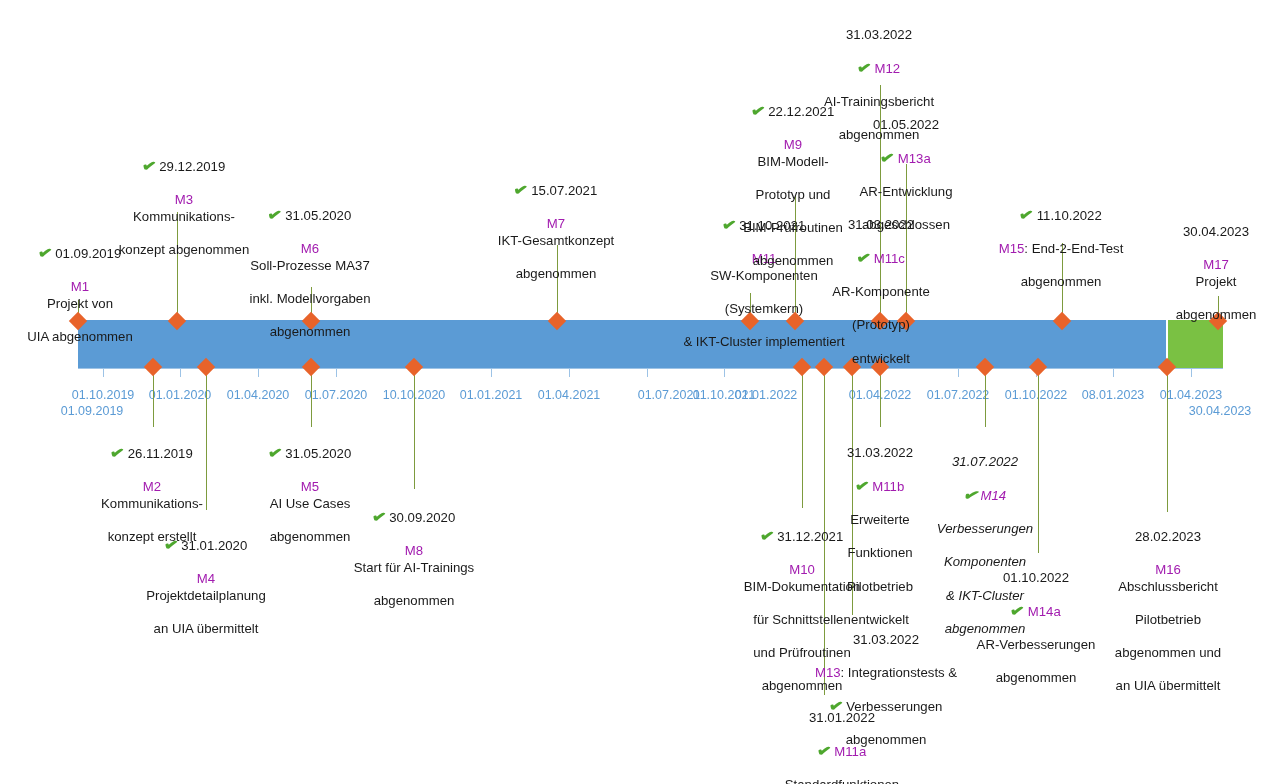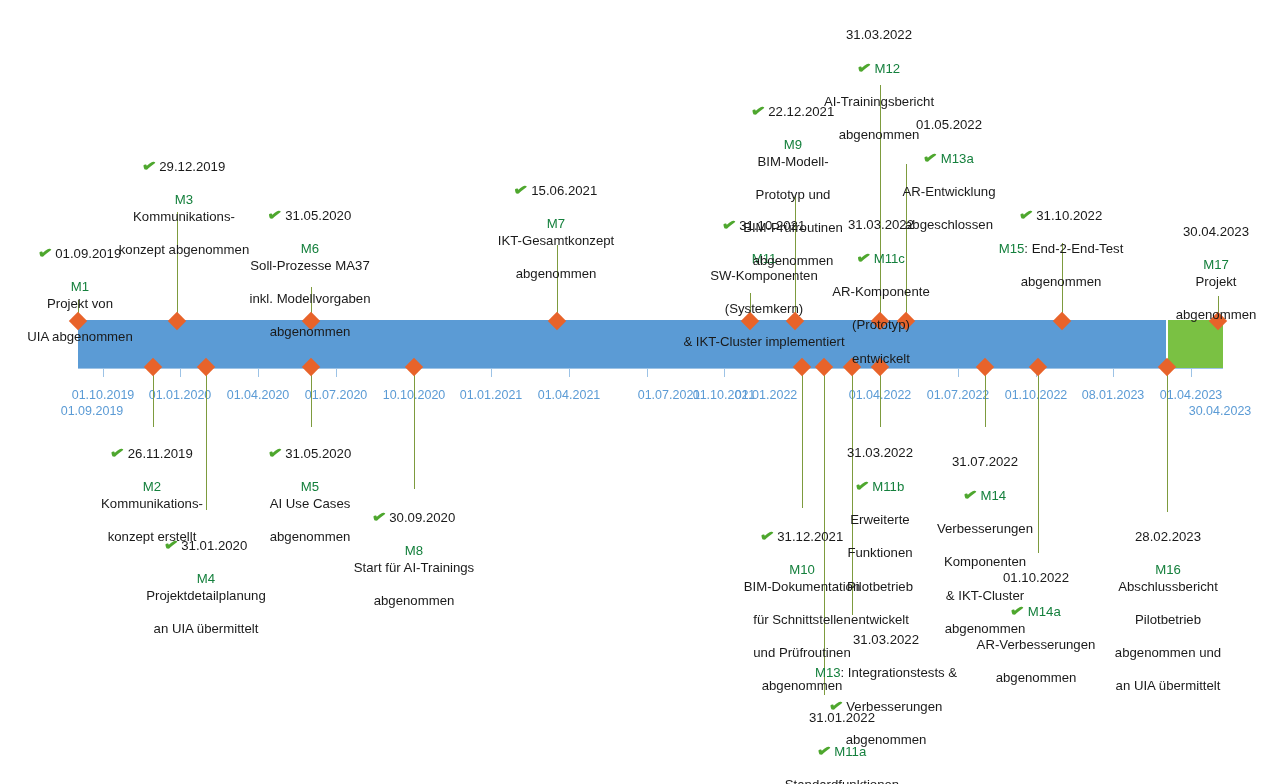--- a/index.html
+++ b/index.html
@@ -99,21 +99,21 @@
     font-size: 13.2px;
     color: #1a1a1a;
     white-space: pre-line;
     transform: translateX(-50%);
   }
   .ms .row-date {
     display: block;
     white-space: nowrap;
   }
   .ms .code {
-    color: #15803d;
+    color: #a21caf;
   }
   .ms .desc {
     display: block;
   }
   .check {
     display: inline-block;
     color: #4ea72e;
     font-size: 15px;
     font-weight: bold;
     line-height: 1;
@@ -230,21 +230,21 @@
 
   <div class="ms" style="left:310px; top:190px; width:185px;">
     <span class="row-date"><span class="check">✔</span><span>31.05.2020</span></span>
     <span class="code">M6</span>
     <span class="desc">Soll-Prozesse MA37</span>
     <span class="desc">inkl. Modellvorgaben</span>
     <span class="desc">abgenommen</span>
   </div>
 
   <div class="ms" style="left:556px; top:165px; width:175px;">
-    <span class="row-date"><span class="check">✔</span><span>15.06.2021</span></span>
+    <span class="row-date"><span class="check">✔</span><span>15.07.2021</span></span>
     <span class="code">M7</span>
     <span class="desc">IKT-Gesamtkonzept</span>
     <span class="desc">abgenommen</span>
   </div>
 
   <div class="ms" style="left:764px; top:200px; width:200px;">
     <span class="row-date"><span class="check">✔</span><span>31.10.2021</span></span>
     <span class="code">M11</span>
     <span class="desc">SW-Komponenten</span>
     <span class="desc">(Systemkern)</span>
@@ -260,37 +260,37 @@
     <span class="desc">abgenommen</span>
   </div>
 
   <div class="ms" style="left:879px; top:10px; width:170px;">
     <span class="row-date"><span>31.03.2022</span></span>
     <span class="row-date"><span class="check">✔</span><span class="code">M12</span></span>
     <span class="desc">AI-Trainingsbericht</span>
     <span class="desc">abgenommen</span>
   </div>
 
-  <div class="ms" style="left:949px; top:100px; width:150px;">
+  <div class="ms" style="left:906px; top:100px; width:150px;">
     <span class="row-date"><span>01.05.2022</span></span>
     <span class="row-date"><span class="check">✔</span><span class="code">M13a</span></span>
     <span class="desc">AR-Entwicklung</span>
     <span class="desc">abgeschlossen</span>
   </div>
 
   <div class="ms" style="left:881px; top:200px; width:145px;">
     <span class="row-date"><span>31.03.2022</span></span>
     <span class="row-date"><span class="check">✔</span><span class="code">M11c</span></span>
     <span class="desc">AR-Komponente</span>
     <span class="desc">(Prototyp)</span>
     <span class="desc">entwickelt</span>
   </div>
 
   <div class="ms" style="left:1061px; top:190px; width:180px;">
-    <span class="row-date"><span class="check">✔</span><span>31.10.2022</span></span>
+    <span class="row-date"><span class="check">✔</span><span>11.10.2022</span></span>
     <span class="row-date"><span class="code">M15</span><span>: End-2-End-Test</span></span>
     <span class="desc">abgenommen</span>
   </div>
 
   <div class="ms" style="left:1216px; top:207px; width:130px;">
     <span class="row-date"><span>30.04.2023</span></span>
     <span class="code">M17</span>
     <span class="desc">Projekt</span>
     <span class="desc">abgenommen</span>
   </div>
@@ -334,21 +334,21 @@
 
   <div class="ms" style="left:880px; top:428px; width:120px;">
     <span class="row-date"><span>31.03.2022</span></span>
     <span class="row-date"><span class="check">✔</span><span class="code">M11b</span></span>
     <span class="desc">Erweiterte</span>
     <span class="desc">Funktionen</span>
     <span class="desc">Pilotbetrieb</span>
     <span class="desc">entwickelt</span>
   </div>
 
-  <div class="ms" style="left:985px; top:437px; width:140px;">
+  <div class="ms" style="left:985px; top:437px; width:140px;font-style:italic;">
     <span class="row-date"><span>31.07.2022</span></span>
     <span class="row-date"><span class="check">✔</span><span class="code">M14</span></span>
     <span class="desc">Verbesserungen</span>
     <span class="desc">Komponenten</span>
     <span class="desc">&amp; IKT-Cluster</span>
     <span class="desc">abgenommen</span>
   </div>
 
   <div class="ms" style="left:1036px; top:553px; width:160px;">
     <span class="row-date"><span>01.10.2022</span></span>

